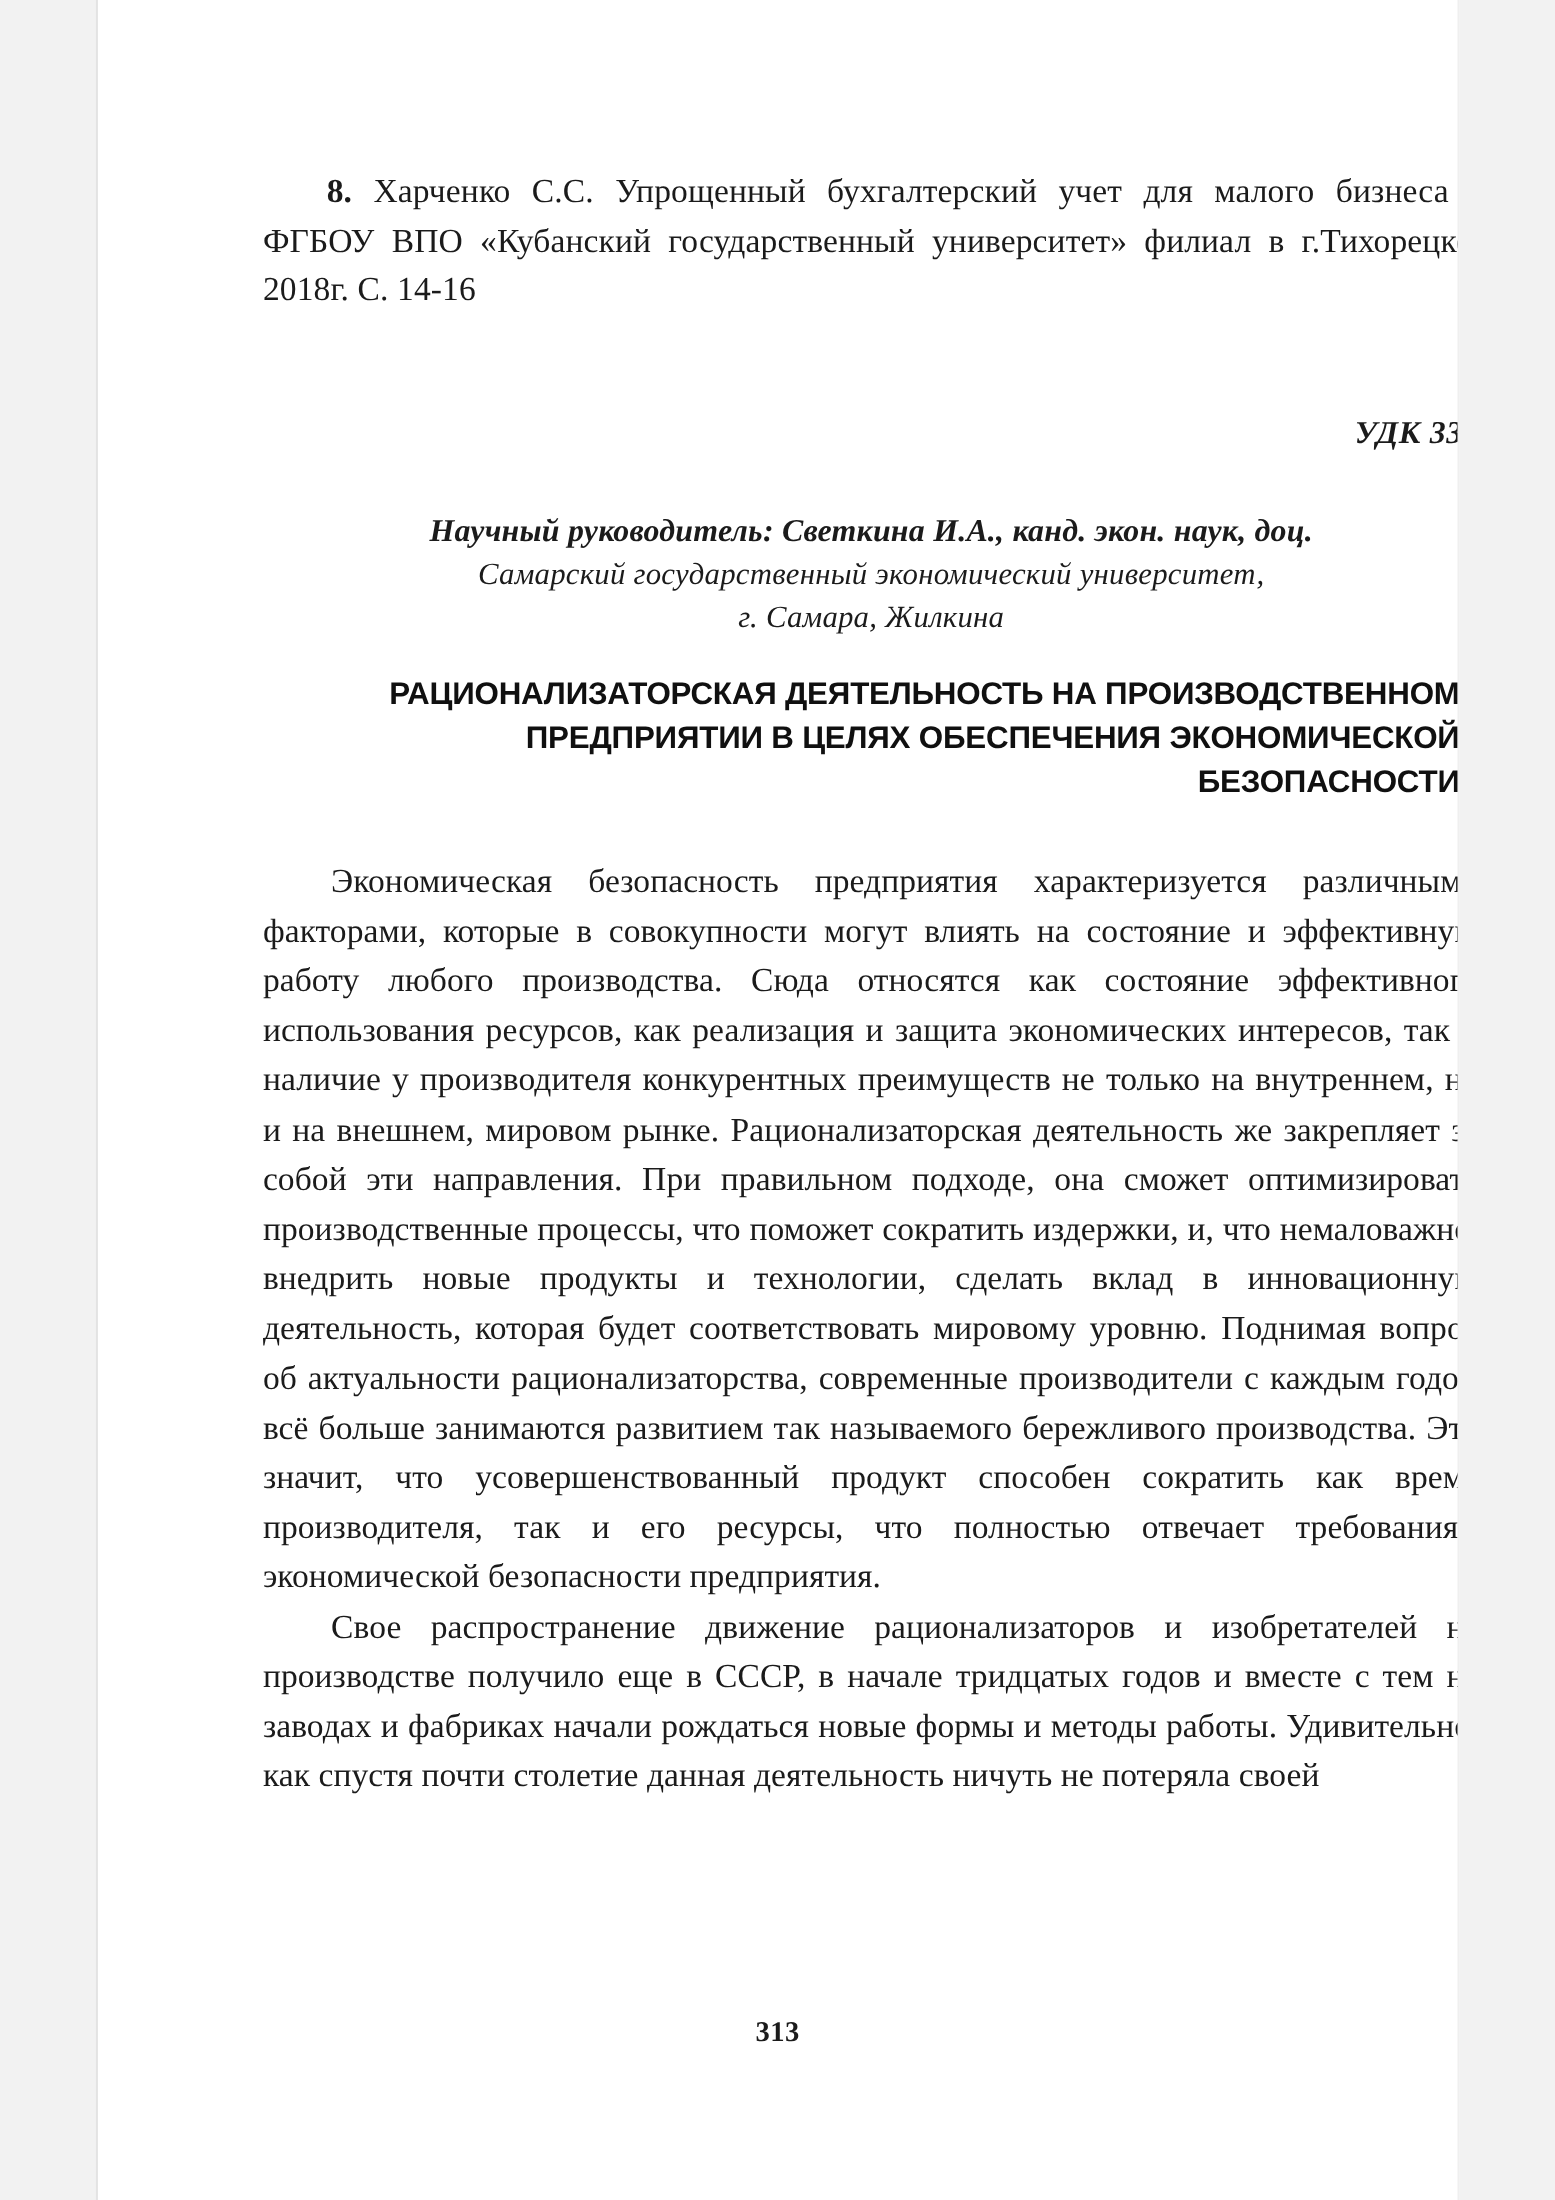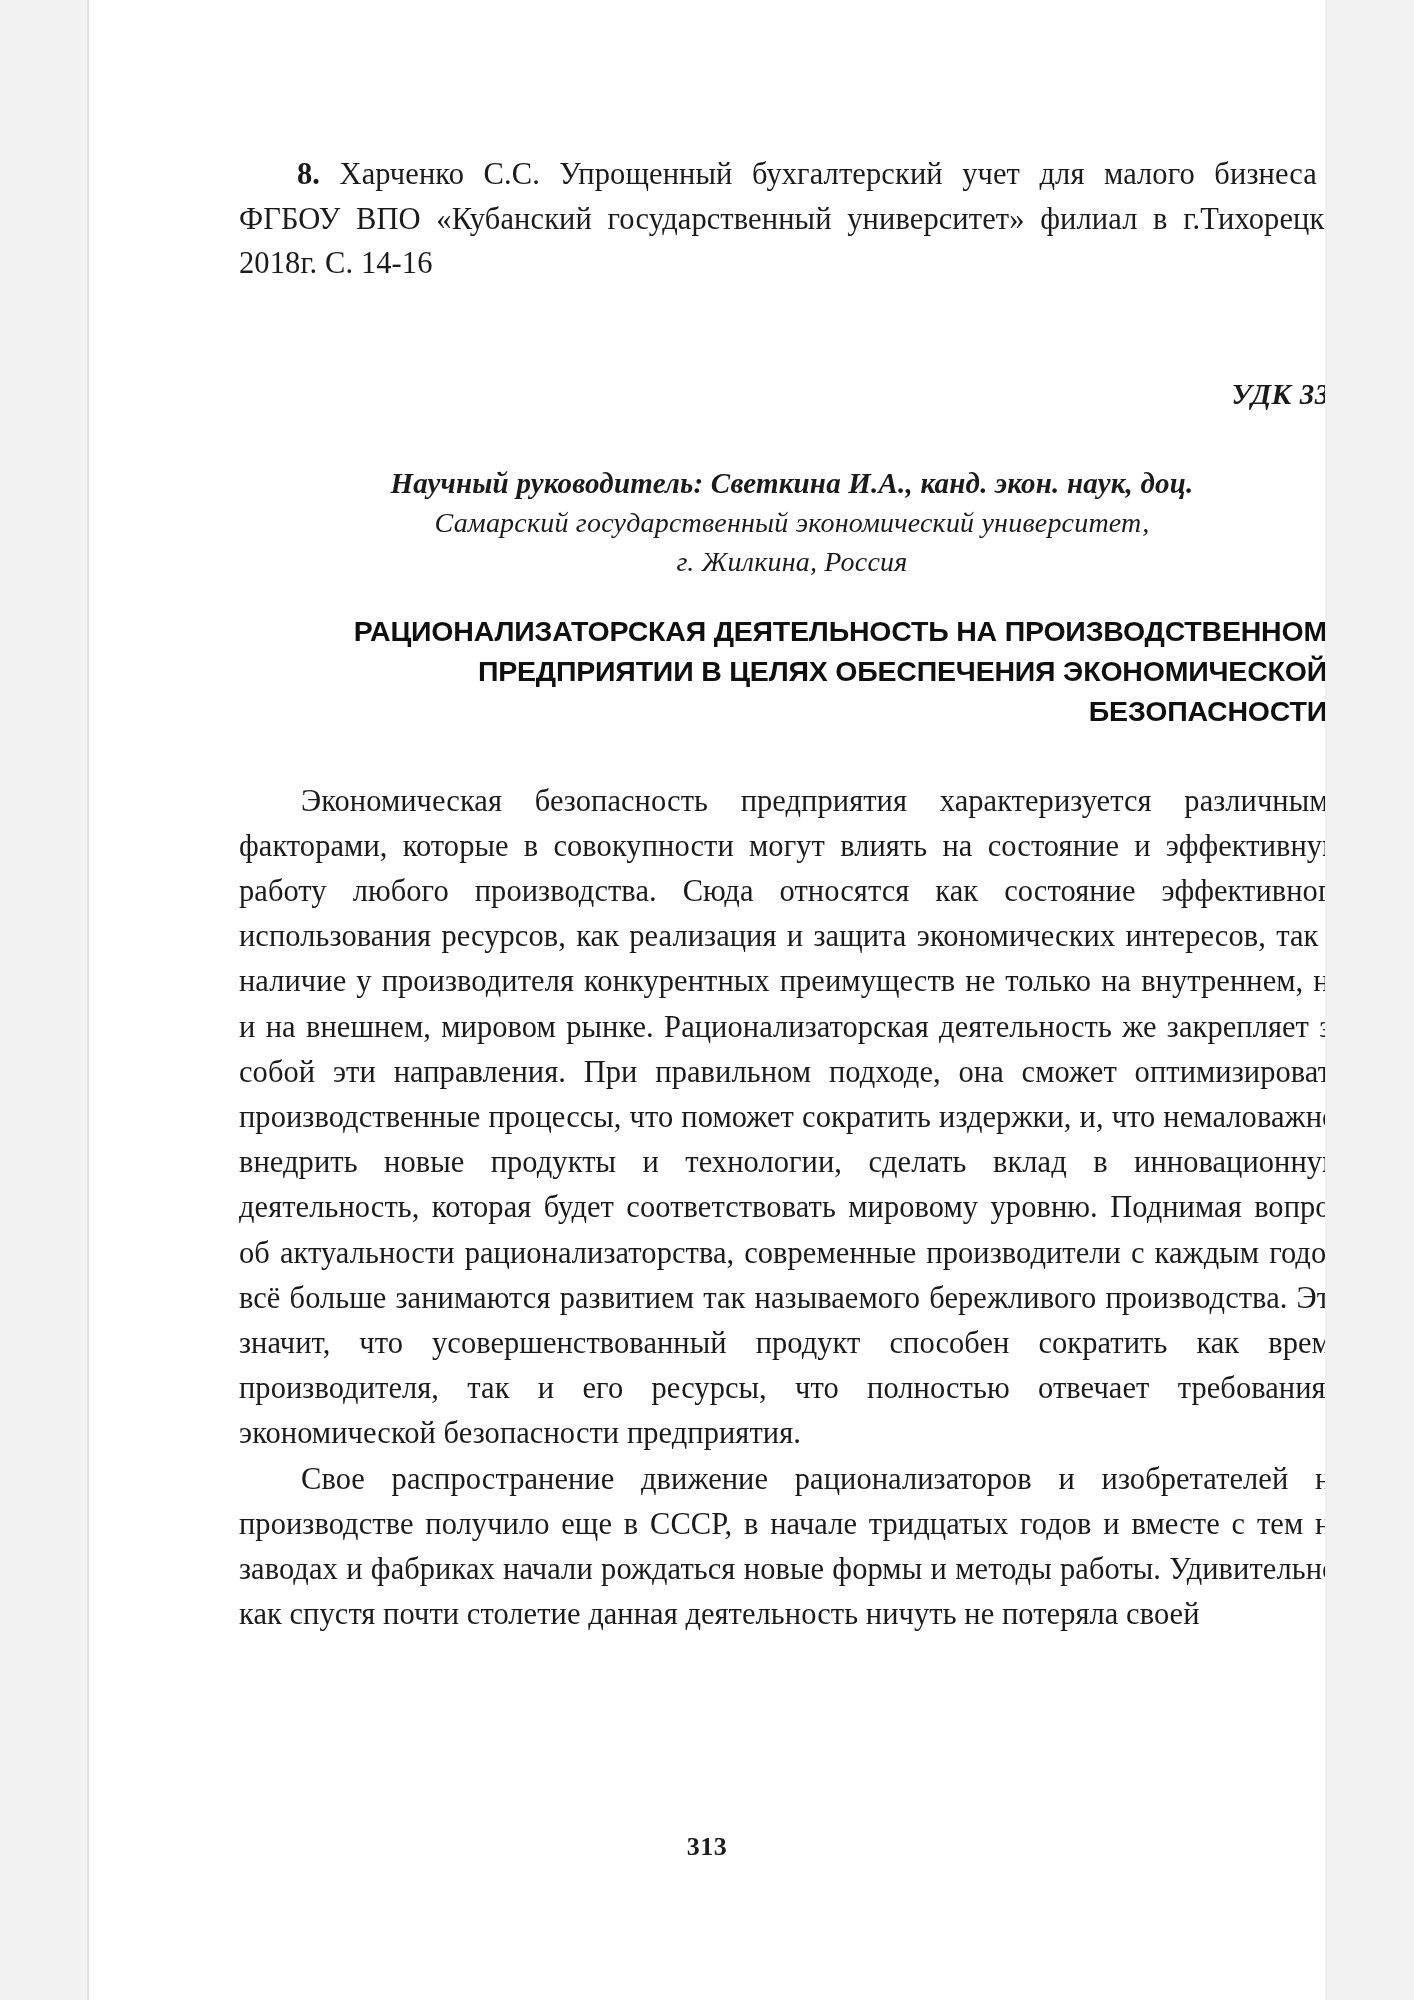--- a/index.html
+++ b/index.html
@@ -132,21 +132,21 @@
 
     <div class="refs">
       <p class="ref-item"><span class="num">8.</span> <span>Харченко С.С. Упрощенный бухгалтерский учет для малого бизнеса / ФГБОУ ВПО «Кубанский государственный университет» филиал в г.Тихорецке, 2018г. С. 14-16</span></p>
     </div>
 
     <div class="udk">УДК 338</div>
 
     <div class="author-block">
       <div class="author-supervisor">Научный руководитель: Светкина И.А., канд. экон. наук, доц.</div>
       <div class="author-affiliation">Самарский государственный экономический университет,</div>
-      <div class="author-city">г. Жилкина, Россия</div>
+      <div class="author-city">г. Самара, Жилкина</div>
     </div>
 
     <h1 class="article-title">РАЦИОНАЛИЗАТОРСКАЯ ДЕЯТЕЛЬНОСТЬ НА ПРОИЗВОДСТВЕННОМ ПРЕДПРИЯТИИ В ЦЕЛЯХ ОБЕСПЕЧЕНИЯ ЭКОНОМИЧЕСКОЙ БЕЗОПАСНОСТИ</h1>
 
     <div class="body-text">
       <p class="para">Экономическая безопасность предприятия характеризуется различными факторами, которые в совокупности могут влиять на состояние и эффективную работу любого производства. Сюда относятся как состояние эффективного использования ресурсов, как реализация и защита экономических интересов, так и наличие у производителя конкурентных преимуществ не только на внутреннем, но и на внешнем, мировом рынке. Рационализаторская деятельность же закрепляет за собой эти направления. При правильном подходе, она сможет оптимизировать производственные процессы, что поможет сократить издержки, и, что немаловажно, внедрить новые продукты и технологии, сделать вклад в инновационную деятельность, которая будет соответствовать мировому уровню. Поднимая вопрос об актуальности рационализаторства, современные производители с каждым годом всё больше занимаются развитием так называемого бережливого производства. Это значит, что усовершенствованный продукт способен сократить как время производителя, так и его ресурсы, что полностью отвечает требованиям экономической безопасности предприятия.</p>
       <p class="para">Свое распространение движение рационализаторов и изобретателей на производстве получило еще в СССР, в начале тридцатых годов и вместе с тем на заводах и фабриках начали рождаться новые формы и методы работы. Удивительно, как спустя почти столетие данная деятельность ничуть не потеряла своей</p>
     </div>
 
   </div>

